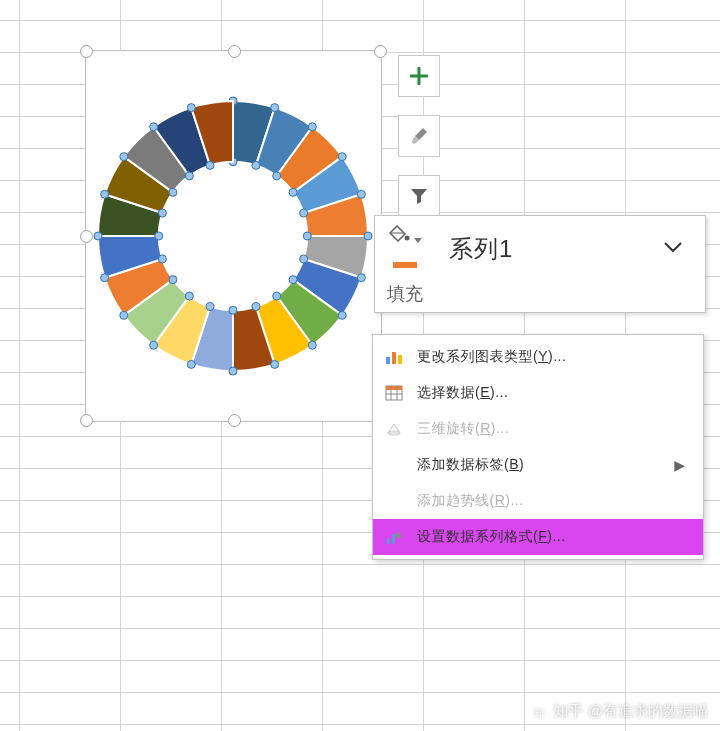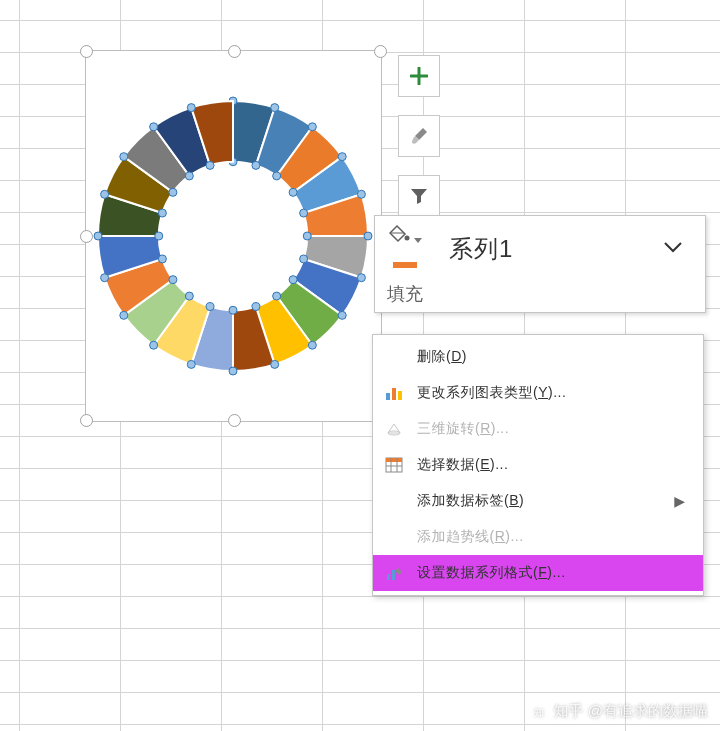--- a/index.html
+++ b/index.html
@@ -185,51 +185,47 @@
       <div class="mini-sel-box">系列1</div>
       <svg width="20" height="12" viewBox="0 0 20 12">
           <path d="M2 2l8 8 8-8" stroke="#333" stroke-width="2" fill="none"></path>
         </svg>
     </div>
   </div>
 </div>
 
 <div class="menu" id="ctx">
     <div class="menu-item">
-      <span class="menu-icon"></span>
-      <span class="menu-text">删除(<u>D</u>)</span>
-    </div>
-    <div class="menu-item">
       <span class="menu-icon">
         <svg width="18" height="16" viewBox="0 0 18 16">
           <rect x="1" y="8" width="4" height="7" fill="#5b9bd5"></rect>
           <rect x="7" y="3" width="4" height="12" fill="#ed7d31"></rect>
           <rect x="13" y="6" width="4" height="9" fill="#ffc000"></rect>
         </svg>
       </span>
       <span class="menu-text">更改系列图表类型(<u>Y</u>)...</span>
     </div>
-    <div class="menu-item disabled">
-      <span class="menu-icon">
-        <svg width="18" height="16" viewBox="0 0 18 16">
-          <path d="M3 12l6-9 6 9z" fill="none" stroke="#c8c8c8"></path>
-          <ellipse cx="9" cy="12" rx="6" ry="2" fill="none" stroke="#c8c8c8"></ellipse>
-        </svg>
-      </span>
-      <span class="menu-text">三维旋转(<u>R</u>)...</span>
-    </div>
     <div class="menu-item">
       <span class="menu-icon">
         <svg width="18" height="16" viewBox="0 0 18 16">
           <rect x="1" y="1" width="16" height="14" fill="none" stroke="#8a8a8a"></rect>
           <rect x="1" y="1" width="16" height="4" fill="#ed7d31"></rect>
           <path d="M6 1v14M12 1v14M1 9h16" stroke="#8a8a8a"></path>
         </svg>
       </span>
       <span class="menu-text">选择数据(<u>E</u>)...</span>
+    </div>
+    <div class="menu-item disabled">
+      <span class="menu-icon">
+        <svg width="18" height="16" viewBox="0 0 18 16">
+          <path d="M3 12l6-9 6 9z" fill="none" stroke="#c8c8c8"></path>
+          <ellipse cx="9" cy="12" rx="6" ry="2" fill="none" stroke="#c8c8c8"></ellipse>
+        </svg>
+      </span>
+      <span class="menu-text">三维旋转(<u>R</u>)...</span>
     </div>
     <div class="menu-item">
       <span class="menu-icon"></span>
       <span class="menu-text">添加数据标签(<u>B</u>)</span>
       <span class="menu-arrow">▶</span>
     </div>
     <div class="menu-item disabled">
       <span class="menu-icon"></span>
       <span class="menu-text">添加趋势线(<u>R</u>)...</span>
     </div>

